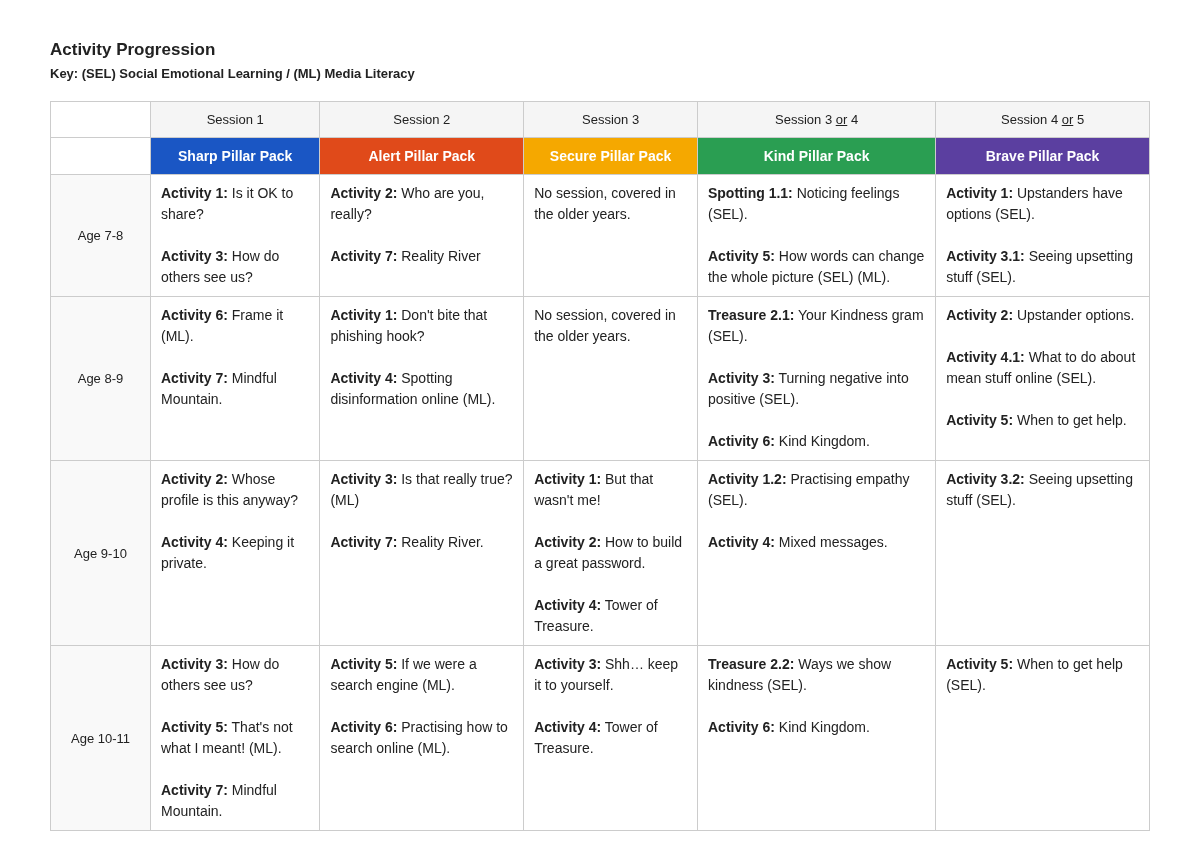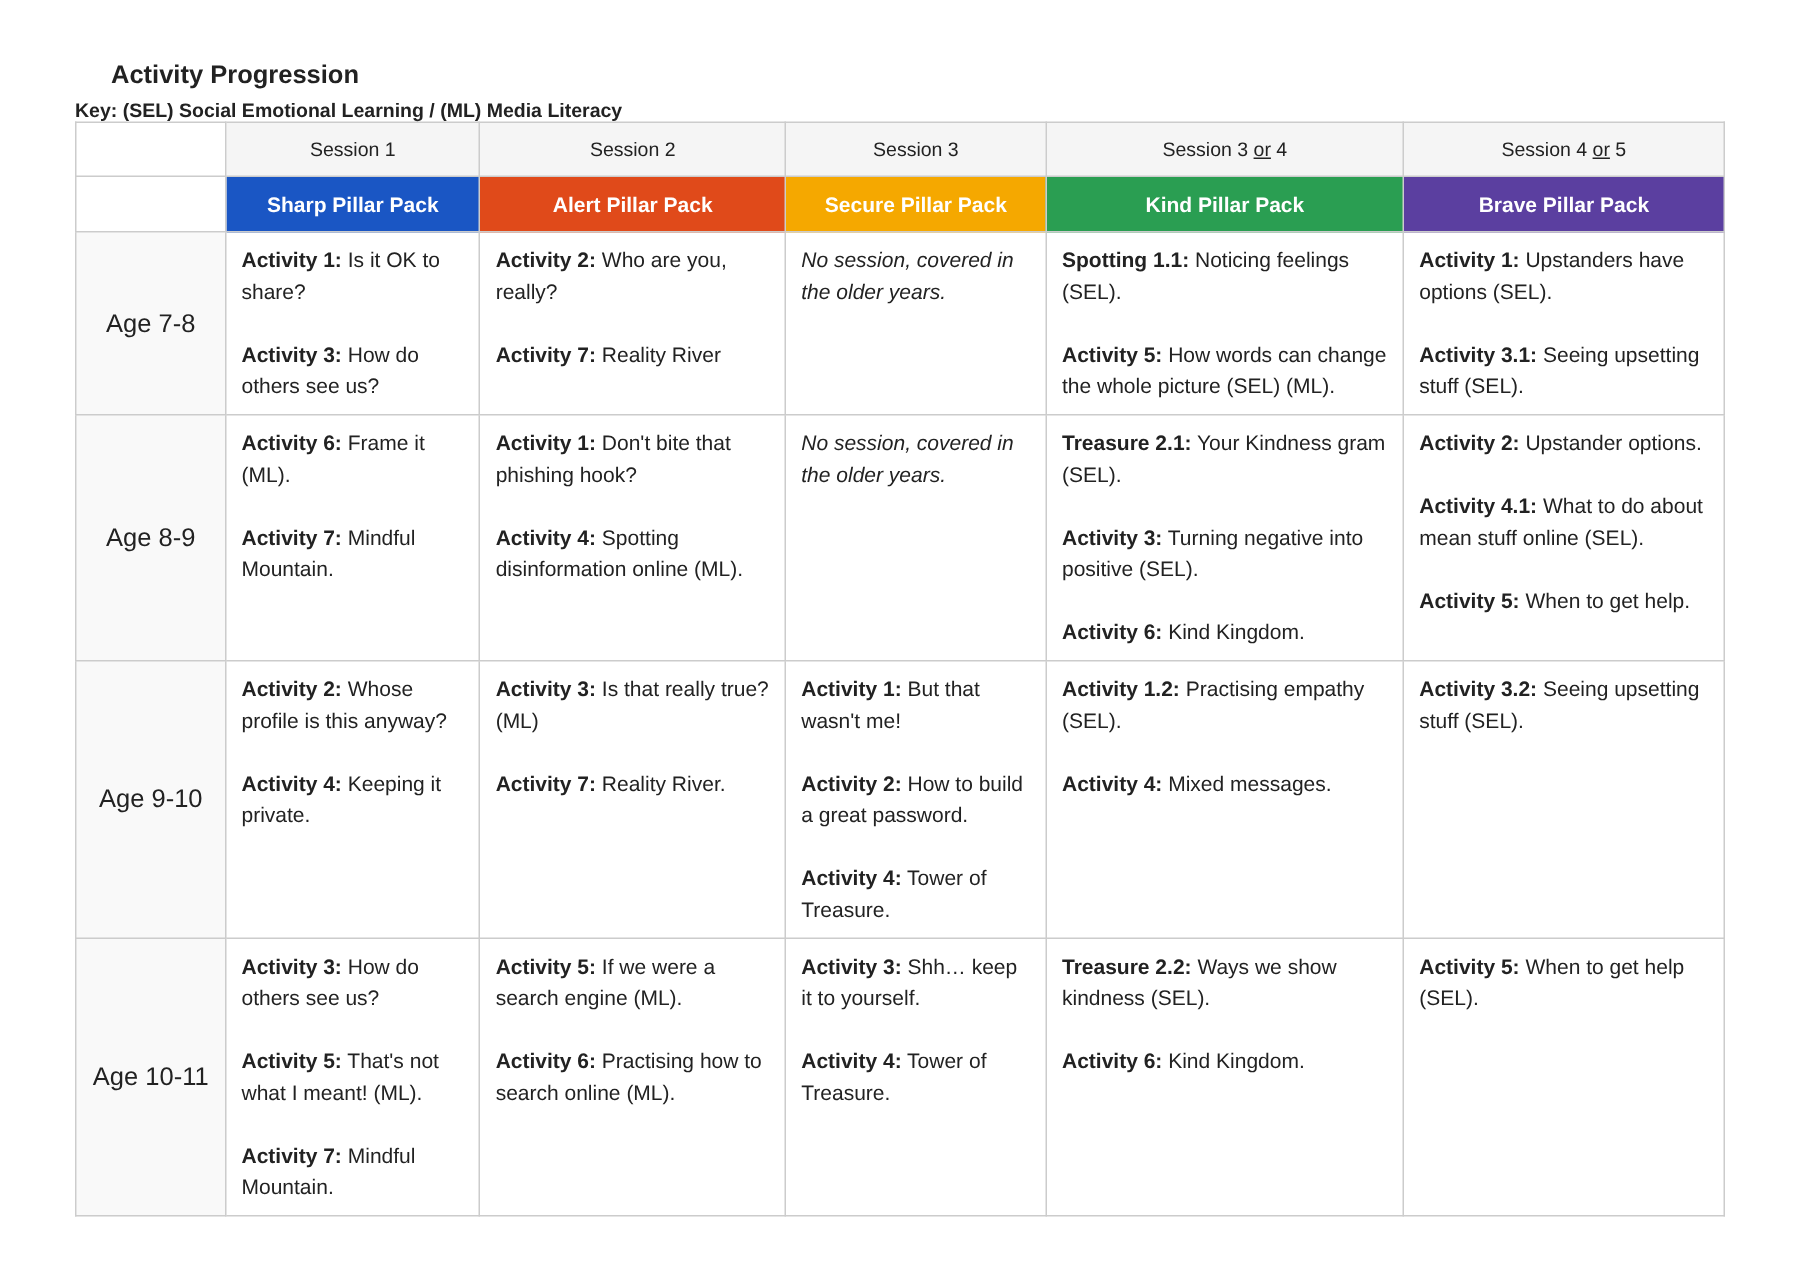--- a/index.html
+++ b/index.html
@@ -7,25 +7,25 @@
       font-family: Arial, sans-serif;
       background: #fff;
       color: #222;
       padding: 40px 50px;
       font-size: 13px;
     }
     .page-title {
       font-size: 17px;
       font-weight: bold;
       margin-bottom: 6px;
-      margin-left: 24px;
     }
     .page-subtitle {
       font-size: 13px;
       font-weight: bold;
+      margin-bottom: 20px;
     }
     table {
       border-collapse: collapse;
       width: 100%;
     }
     th, td {
       border: 1px solid #ccc;
       padding: 8px 10px;
       vertical-align: top;
     }
@@ -43,31 +43,30 @@
       padding: 10px 8px;
     }
     .pillar-sharp { background: #1a56c4; }
     .pillar-alert { background: #e04a1a; }
     .pillar-secure { background: #f5a800; }
     .pillar-kind { background: #2a9e52; }
     .pillar-brave { background: #5b3fa0; }
     .age-cell {
       text-align: center;
       vertical-align: middle;
-      font-size: 17px;
+      font-size: 13px;
       background: #f9f9f9;
       font-weight: normal;
       white-space: nowrap;
     }
     .content-cell {
       font-size: 14px;
       line-height: 1.5;
     }
     .italic-note {
-      font-style: italic;
       text-align: right;
     }
     b { font-weight: bold; }
     .underline { text-decoration: underline; }
     .empty-topleft {
       background: #fff;
       border-top: 1px solid #ccc;
       border-left: 1px solid #ccc;
     }
   </style>

